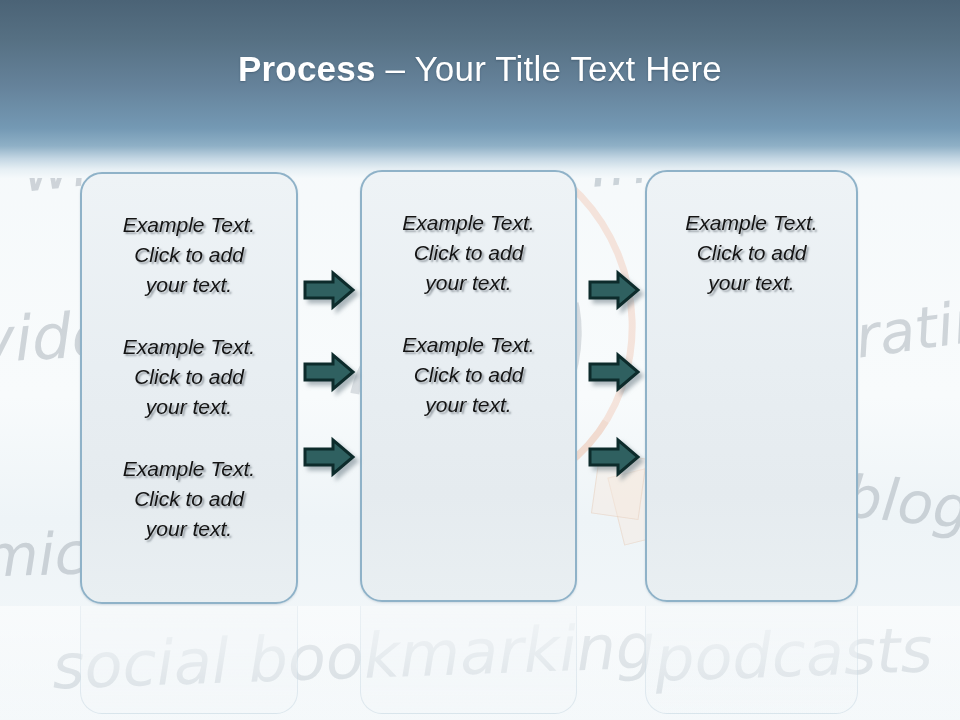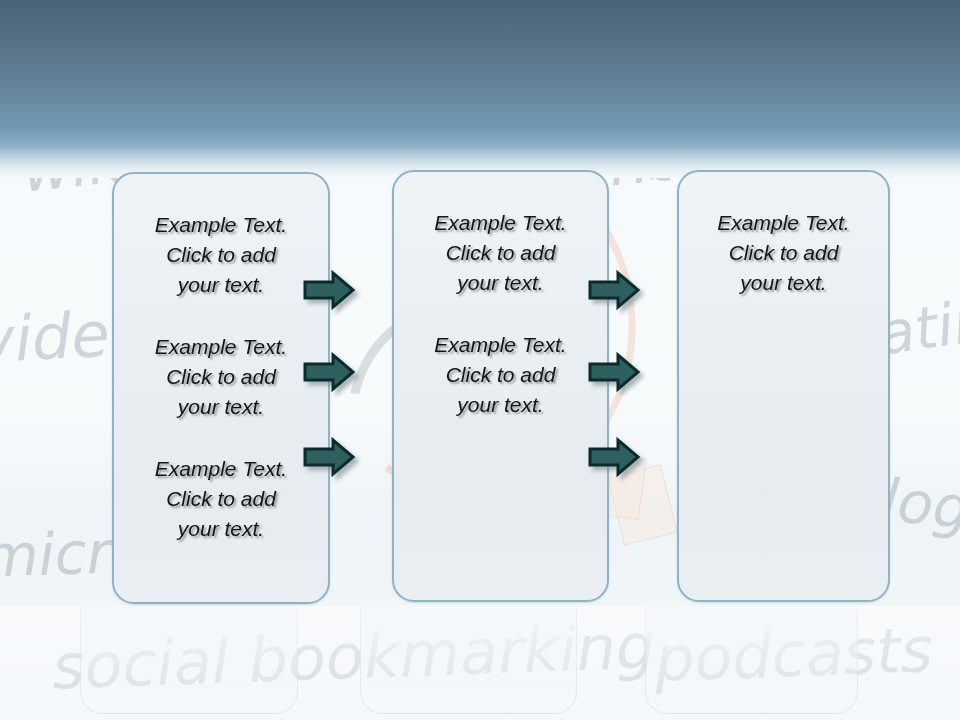--- a/index.html
+++ b/index.html
@@ -146,21 +146,20 @@
     border-radius: 22px;
     background: linear-gradient(to bottom,
         #eef3f6 0%,
         #e8eef2 45%,
         #e5ebef 75%,
         #e9eff2 100%);
     box-shadow: 0 1px 2px rgba(120,145,165,0.25);
     display: flex;
     flex-direction: column;
     align-items: flex-end;
-    margin-left: 32px;
   }
 
   .pbox-1 { left: 80px;  top: 172px; width: 218px; height: 432px; padding-top: 36px; }
   .pbox-2 { left: 360px; top: 170px; width: 217px; height: 432px; padding-top: 36px; }
   .pbox-3 { left: 645px; top: 170px; width: 213px; height: 432px; padding-top: 36px; }
 
   .ptext {
     width: 100%;
     text-align: center;
     font-style: italic;
@@ -220,20 +219,23 @@
   <div class="bgword w-internet">Internet forums</div>
   <div class="bgword w-video">video</div>
   <div class="bgword w-rating">rating</div>
   <div class="bgword w-micro">micro</div>
   <div class="bgword w-blogs">blogs</div>
   <div class="bgword w-social">social bookmarking</div>
   <div class="bgword w-podcasts">podcasts</div>
 
   <div class="bg-header"></div>
 
+  <div class="title">
+    <span class="strong">Process</span><span class="rest"> – Your Title Text Here</span>
+  </div>
 
   <div class="pbox-reflection refl-1"></div>
   <div class="pbox-reflection refl-2"></div>
   <div class="pbox-reflection refl-3"></div>
   <div class="reflection-band"></div>
 
   <div class="boxes">
 
     <div class="pbox pbox-1">
       <div class="ptext">Example Text.

